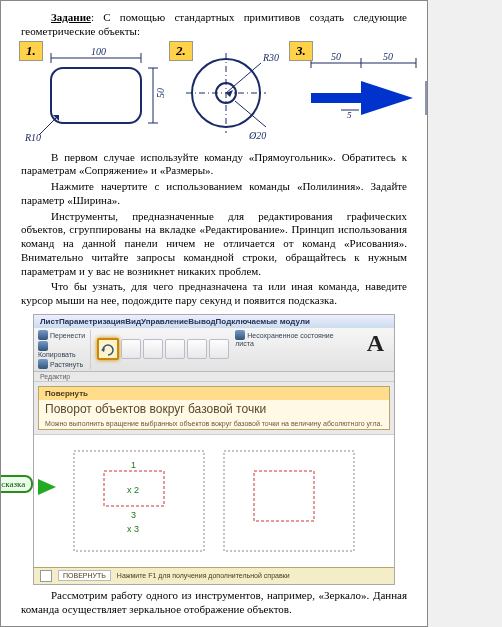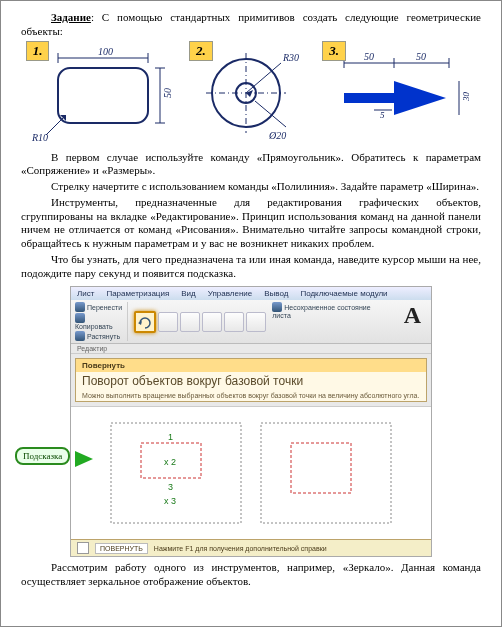--- a/index.html
+++ b/index.html
@@ -2,21 +2,21 @@
 <html><head>
 <meta charset="utf-8">
 <style>
   body {
     margin: 0;
     padding: 0;
     font-family: "Times New Roman", serif;
     background: #f0f0f0;
   }
   .page {
-    width: 502px;
+    width: 428px;
     height: 627px;
     background: #fff;
     border: 1px solid #888;
     box-sizing: border-box;
     padding: 8px 20px 8px 20px;
     position: relative;
     overflow: hidden;
     font-size: 11px;
     color: #000;
   }
@@ -46,25 +46,26 @@
     width: 360px;
     margin: 6px auto 4px;
     border: 1px solid #aaa;
     background: #e9e9e9;
     font-family: Tahoma, sans-serif;
     font-size: 8px;
     color: #333;
   }
   .ss-menubar {
     display: flex;
-    gap: 12px;
+    gap: 0;
     background: linear-gradient(#eef, #cde);
     padding: 2px 6px;
     font-size: 8px;
     color: #223355;
+    font-weight: bold;
   }
   .ss-ribbon {
     display: flex;
     background: linear-gradient(#f6f6f6, #e2e2e2);
     padding: 2px 4px;
     gap: 6px;
     border-bottom: 1px solid #bbb;
   }
   .ss-col {
     display: flex; flex-direction: column; gap: 1px;
@@ -201,21 +202,21 @@
         <polygon points="70,38 70,72 122,55" fill="#0033cc"></polygon>
         <line x1="135" y1="38" x2="135" y2="72" stroke="#1a2a66"></line>
         <text x="145" y="58" font-size="9" font-style="italic" fill="#1a2a66" transform="rotate(-90 145 58)">30</text>
         <text x="56" y="75" font-size="9" font-style="italic" fill="#1a2a66">5</text>
         <line x1="50" y1="67" x2="68" y2="67" stroke="#1a2a66"></line>
       </svg>
     </div>
   </div>
 
   <p class="indent">В первом случае используйте команду «Прямоугольник». Обратитесь к параметрам «Сопряжение» и «Размеры».</p>
-  <p class="indent">Стрелку начертите с использованием команды «Полилиния». Задайте параметр «Ширина».</p>
+  <p class="indent">Нажмите начертите с использованием команды «Полилиния». Задайте параметр «Ширина».</p>
 
   <p class="indent">Инструменты, предназначенные для редактирования графических объектов, сгруппированы на вкладке «Редактирование». Принцип использования команд на данной панели ничем не отличается от команд «Рисования». Внимательно читайте запросы командной строки, обращайтесь к нужным параметрам и у вас не возникнет никаких проблем.</p>
   <p class="indent">Что бы узнать, для чего предназначена та или иная команда, наведите курсор мыши на нее, подождите пару секунд и появится подсказка.</p>
 
   <div class="screenshot">
     <div class="ss-menubar">
       <span>Лист</span>
       <span>Параметризация</span>
       <span>Вид</span>
       <span>Управление</span>

